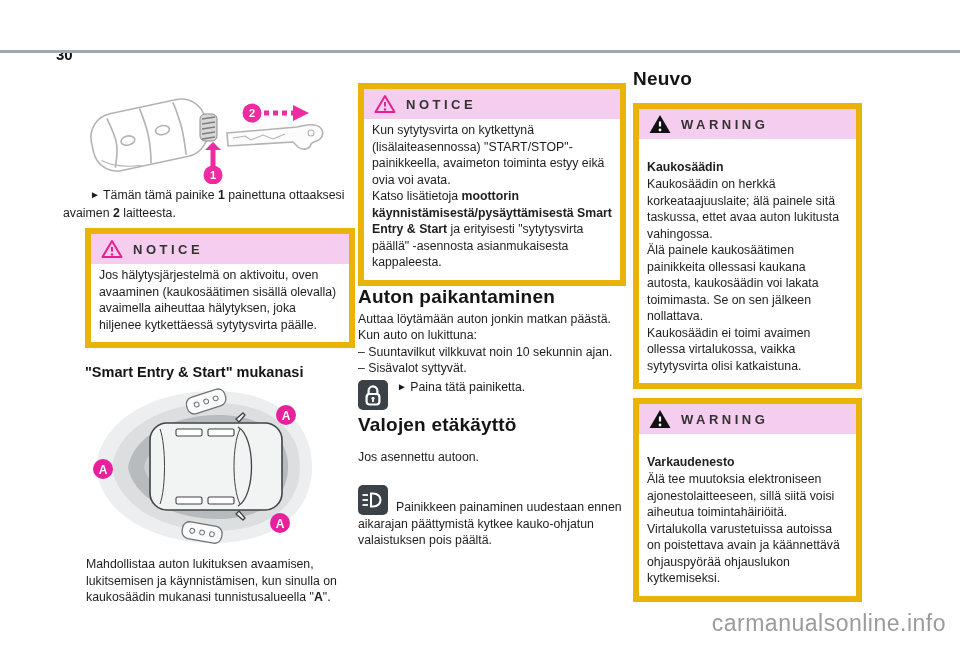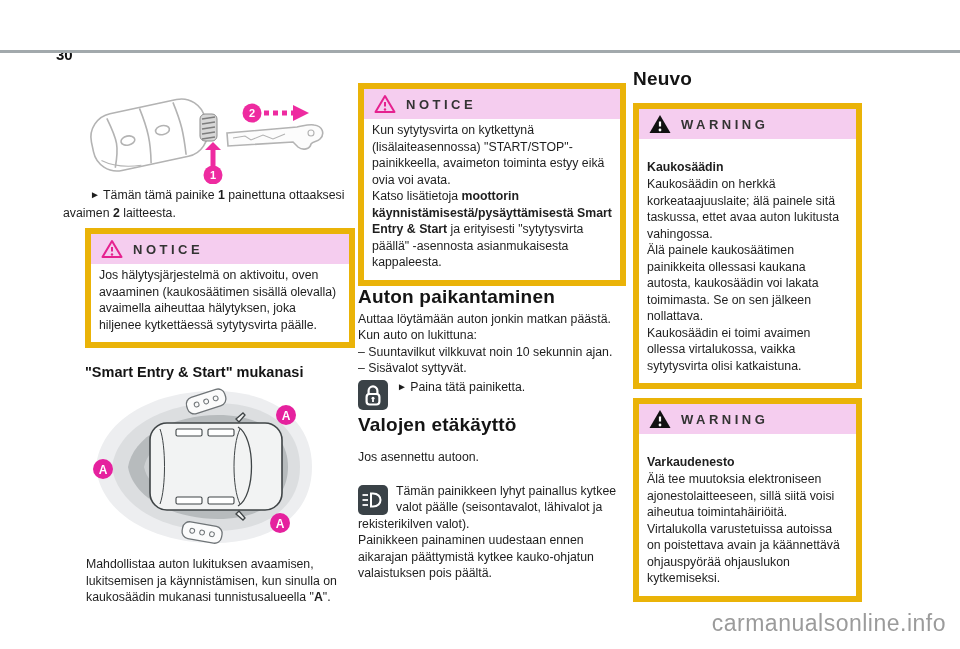--- a/index.html
+++ b/index.html
@@ -213,21 +213,21 @@
     <h2 class="section lights-heading">Valojen etäkäyttö</h2>
     <div class="body-text lights-intro">Jos asennettu autoon.</div>
 
     <div class="body-text wrap-para">
       <svg class="tile tile-float" width="30" height="30" viewBox="0 0 30 30">
         <rect x="0" y="0" width="30" height="30" rx="5" fill="#3a4247"></rect>
         <path d="M15 8.5 L13 8.5 L13 21.5 L15 21.5 C25 21.5 25 8.5 15 8.5 Z" fill="none" stroke="#ffffff" stroke-width="2"></path>
         <line x1="4.5" y1="10" x2="10" y2="10" stroke="#ffffff" stroke-width="1.8"></line>
         <line x1="4.5" y1="15" x2="10" y2="15" stroke="#ffffff" stroke-width="1.8"></line>
         <line x1="4.5" y1="20" x2="10" y2="20" stroke="#ffffff" stroke-width="1.8"></line>
-      </svg><span>Tämän painikkeen lyhyt painallus kytkee valot päälle (seisontavalot, lähivalot ja rekisterikilven valot).</span>
+      </svg>
     </div>
     <div class="body-text lights-outro">Painikkeen painaminen uudestaan ennen aikarajan päättymistä kytkee kauko-ohjatun valaistuksen pois päältä.</div>
   </div>
 
   <div class="col col-right">
     <h2 class="section">Neuvo</h2>
 
     <div class="alert warning1">
       <div class="alert-header">
         <svg width="22" height="20" viewBox="0 0 22 20">

